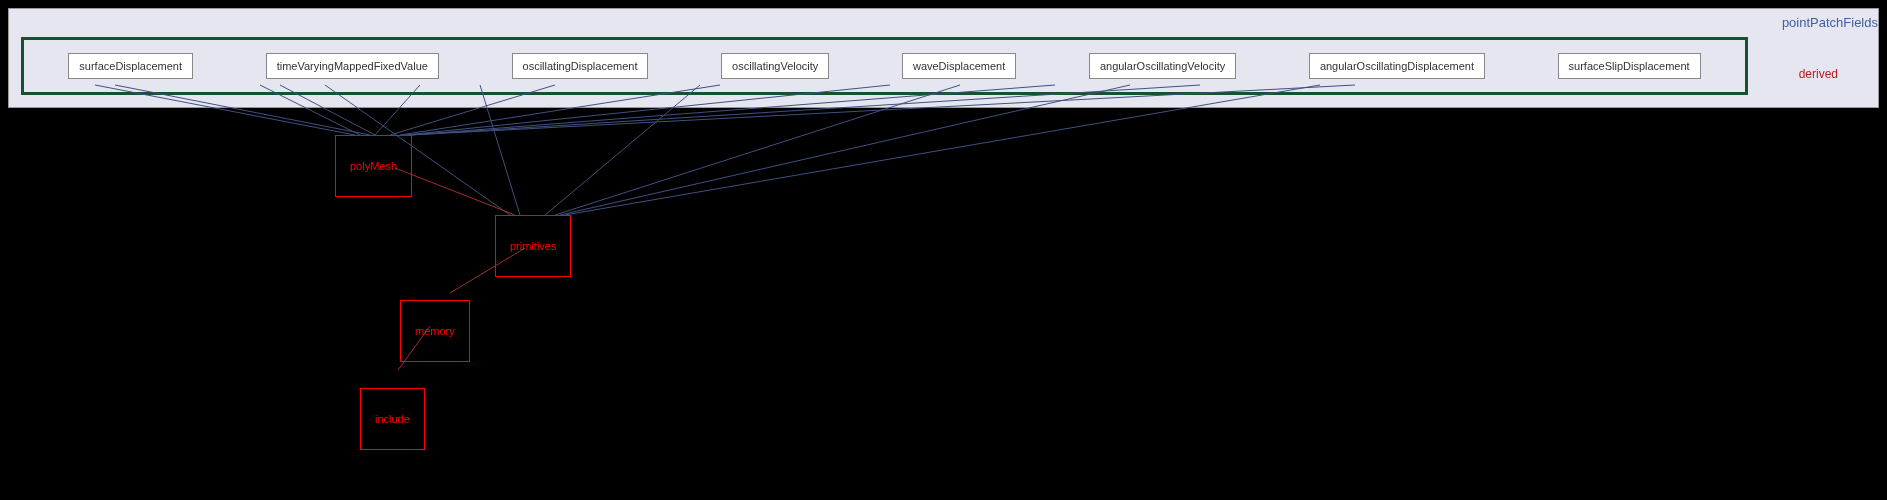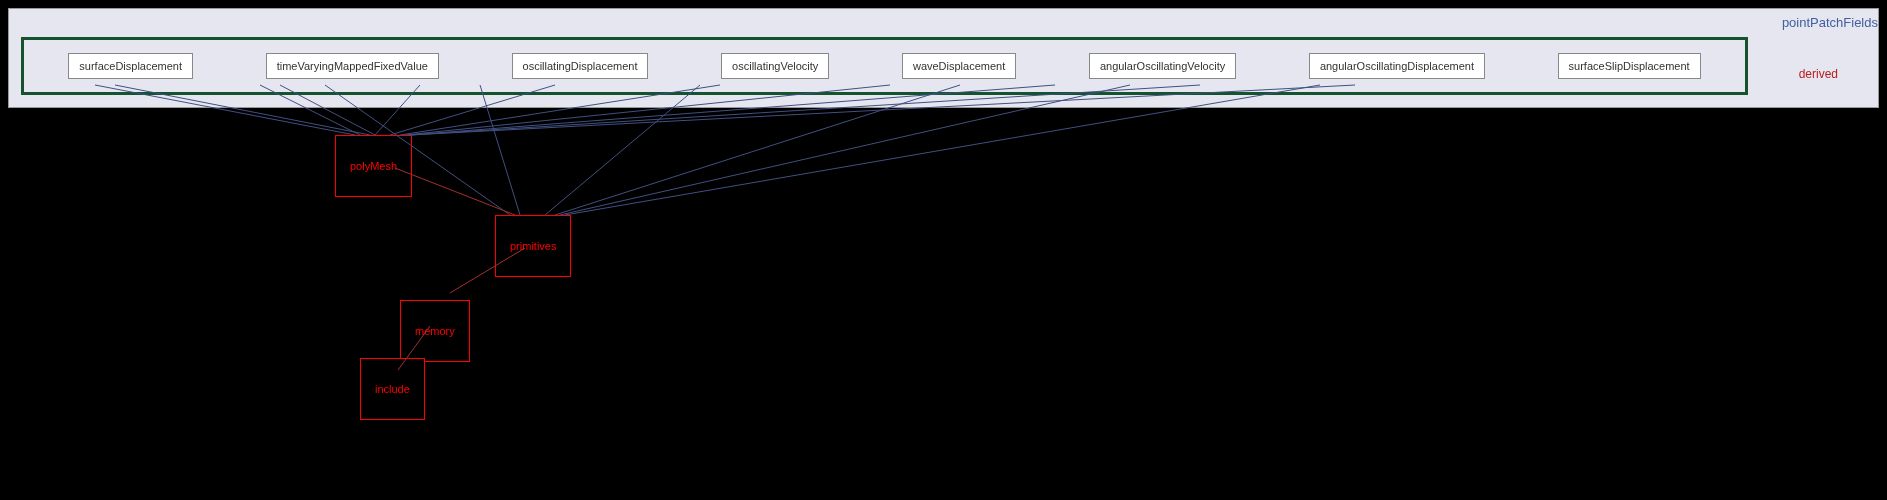--- a/index.html
+++ b/index.html
@@ -86,21 +86,21 @@
     <div class="node">angularOscillatingVelocity</div>
     <div class="node">angularOscillatingDisplacement</div>
     <div class="node">surfaceSlipDisplacement</div>
   </div>
   <div class="derived-label">derived</div>
 </div>
 
 <div class="red-node" id="red-polyMesh" style="left: 335px; top: 135px;">polyMesh</div>
 <div class="red-node" id="red-primitives" style="left: 495px; top: 215px;">primitives</div>
 <div class="red-node" id="red-memory" style="left: 400px; top: 293px; margin-top: 7px;">memory</div>
-<div class="red-node" id="red-include" style="left: 360px; top: 358px;">include</div>
+<div class="red-node" id="red-include" style="left: 360px; top: 388px;">include</div>
 
 <svg class="svg-lines">
   <g stroke="#405080" stroke-width="1" fill="none">
     <line x1="95" y1="85" x2="355" y2="135"></line>
     <line x1="115" y1="85" x2="370" y2="135"></line>
     <line x1="260" y1="85" x2="360" y2="135"></line>
     <line x1="280" y1="85" x2="375" y2="135"></line>
     <line x1="420" y1="85" x2="375" y2="135"></line>
     <line x1="555" y1="85" x2="390" y2="135"></line>
     <line x1="720" y1="85" x2="400" y2="135"></line>

